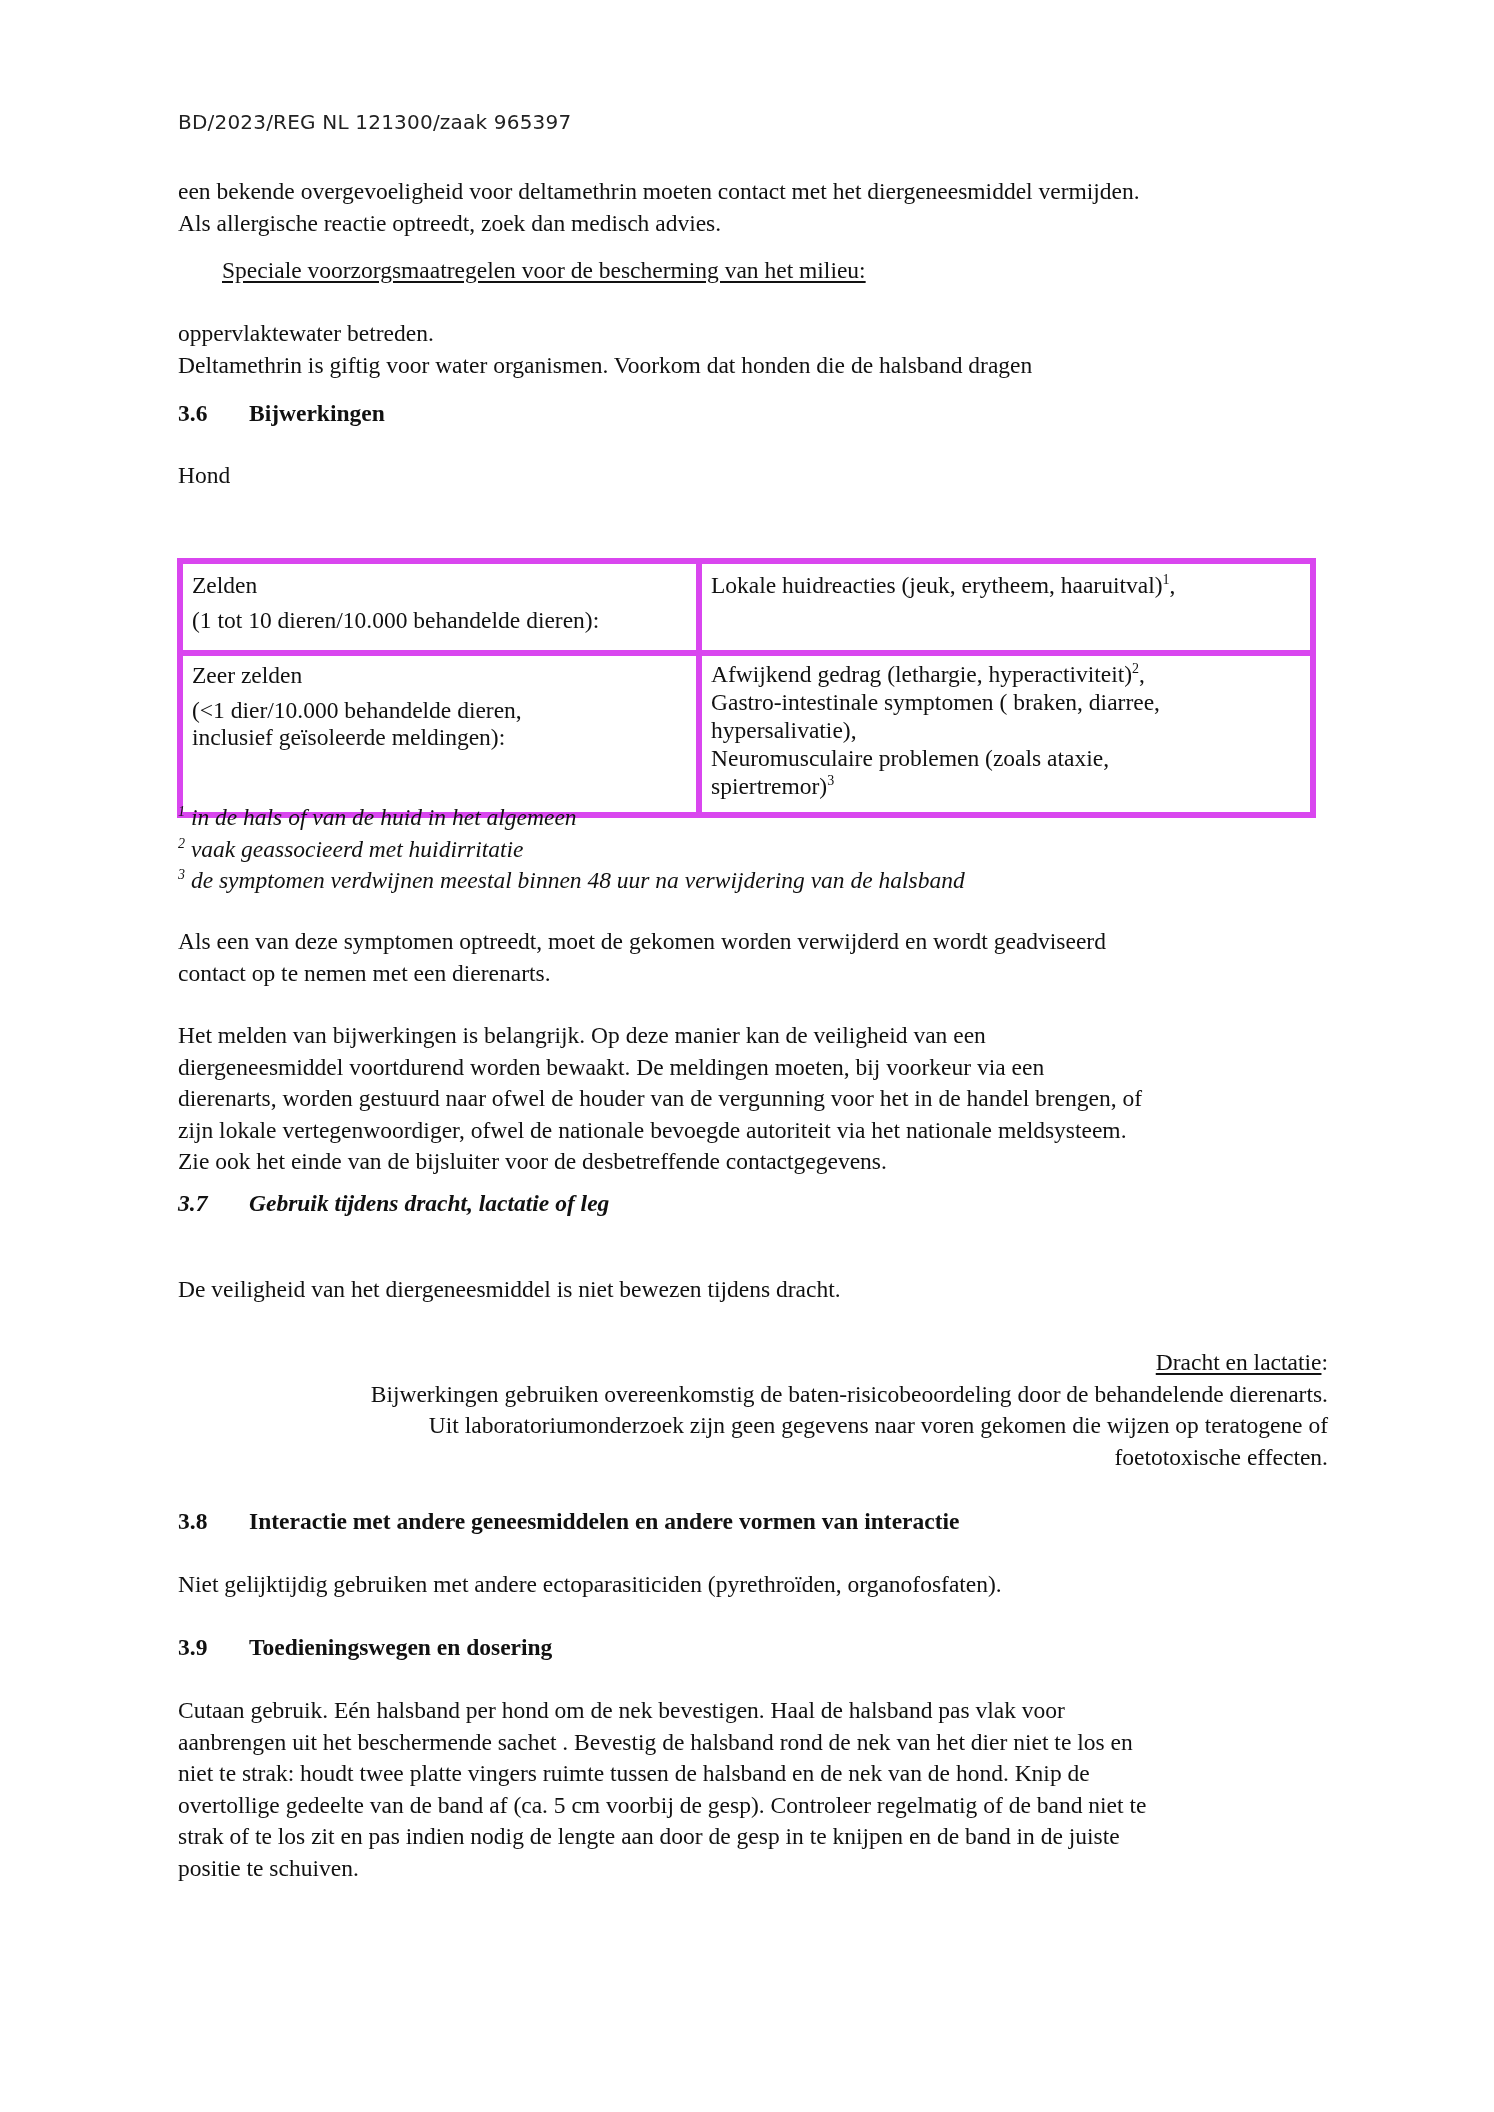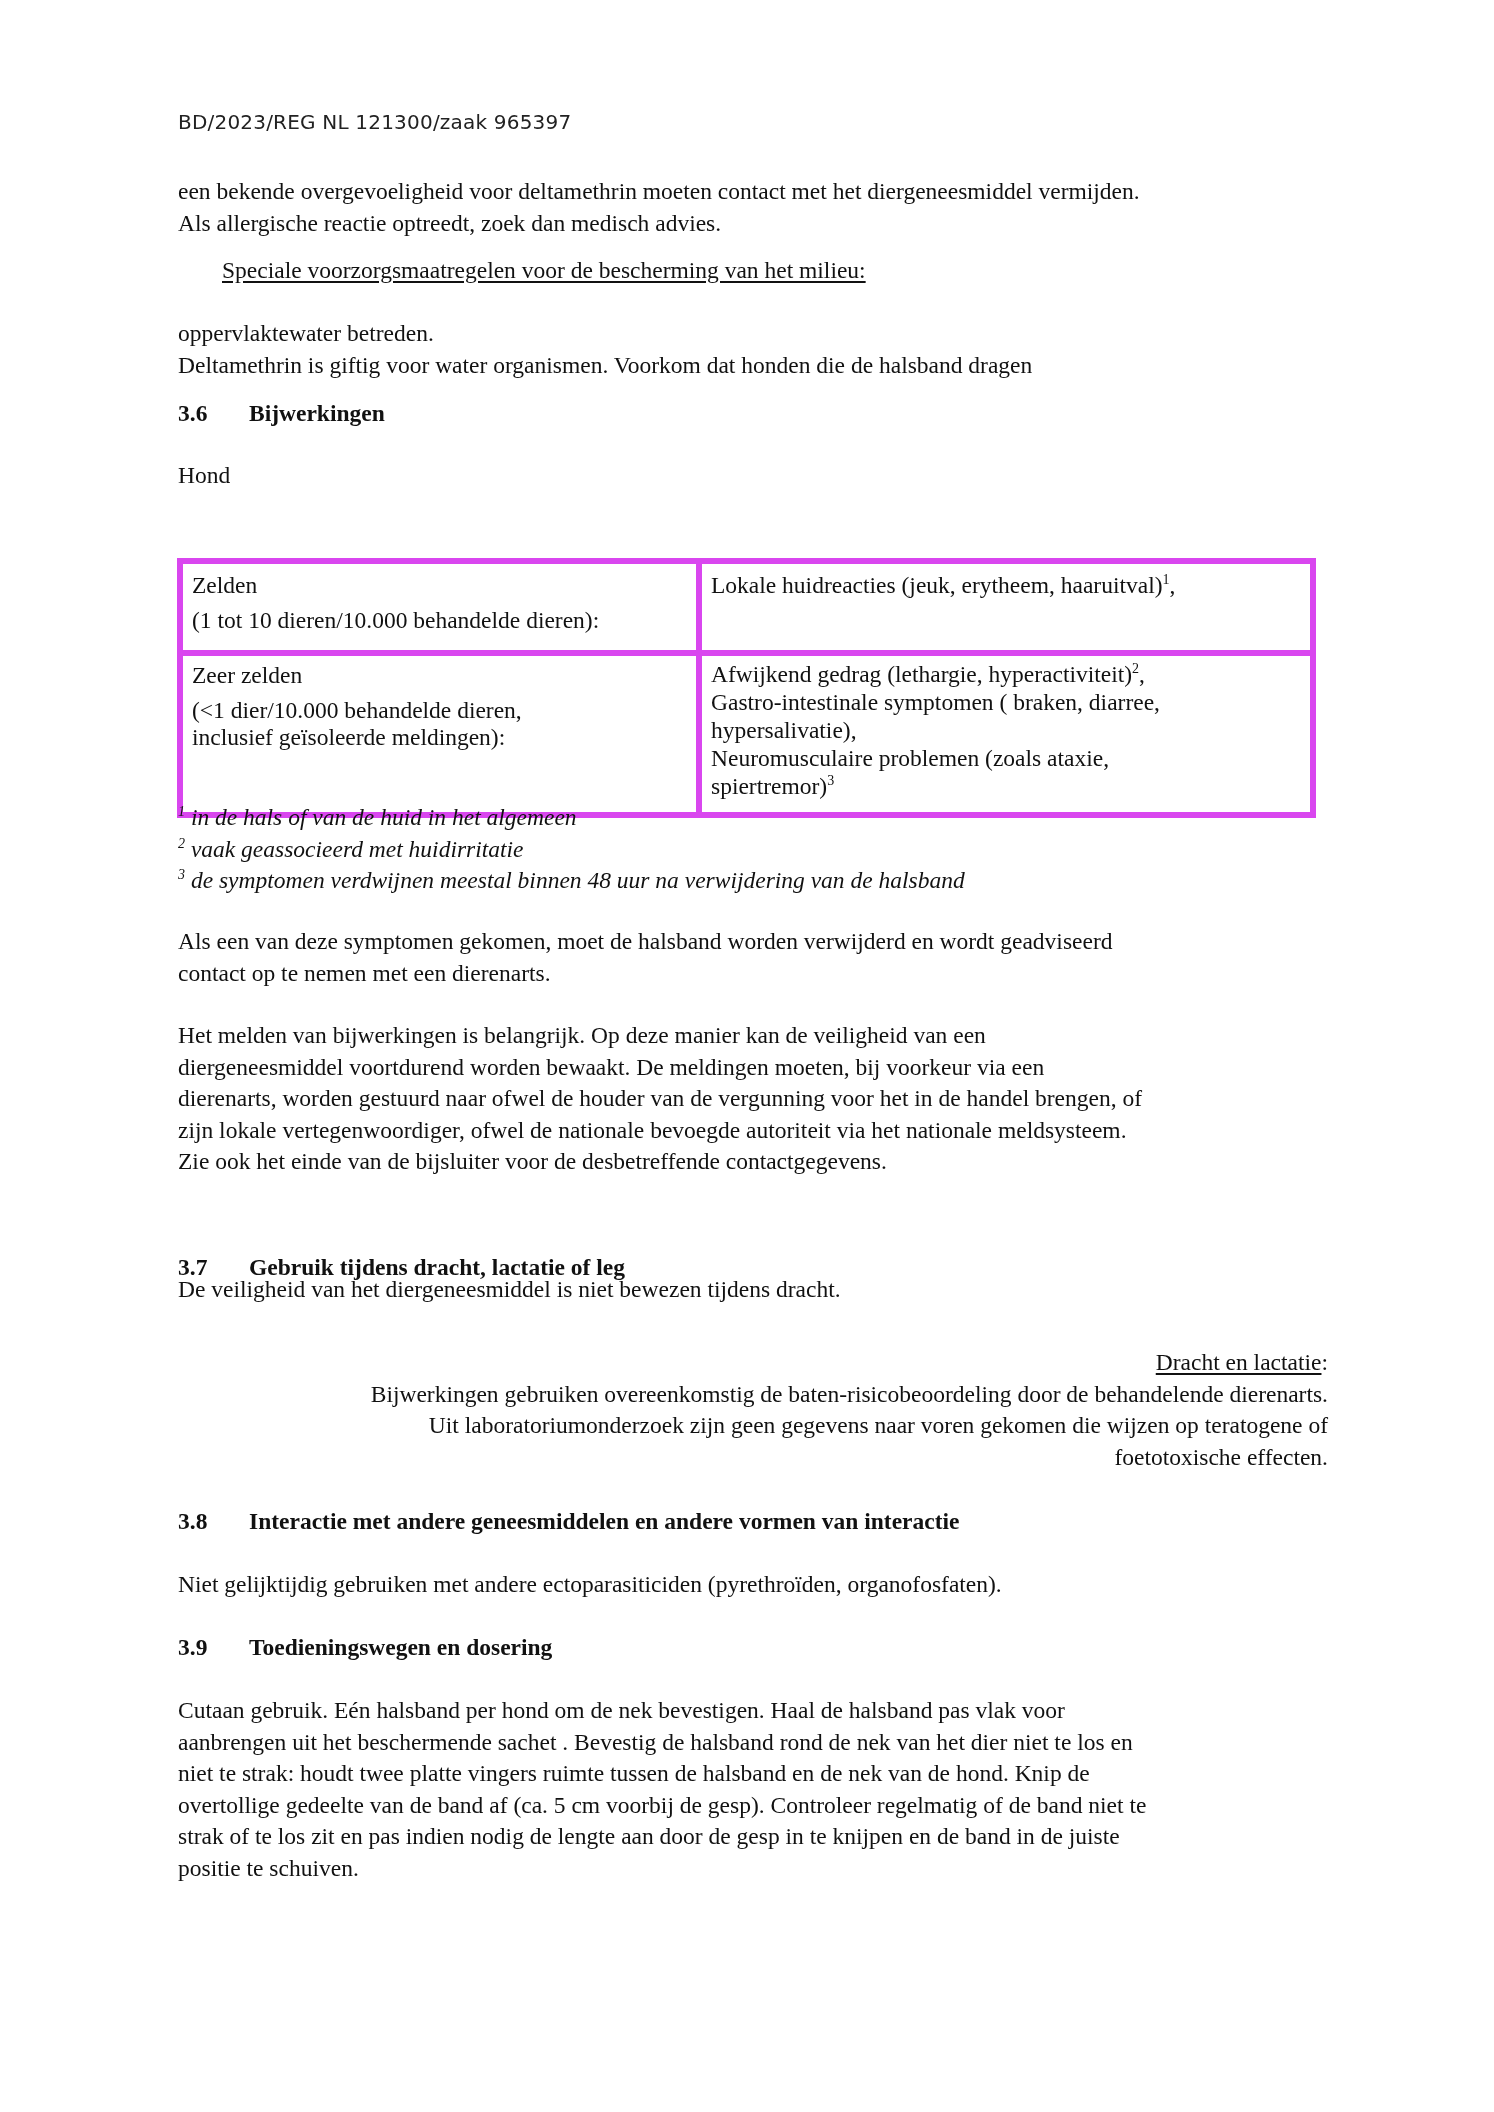--- a/index.html
+++ b/index.html
@@ -76,33 +76,33 @@
   </tbody>
     </table>
 
   <div class="block serif" style="top:802px;font-style:italic;">
     <span class="line"><sup>1</sup><span> in de hals of van de huid in het algemeen</span></span>
     <span class="line"><sup>2</sup><span> vaak geassocieerd met huidirritatie</span></span>
     <span class="line"><sup>3</sup><span> de symptomen verdwijnen meestal binnen 48 uur na verwijdering van de halsband</span></span>
   </div>
 
   <div class="block serif" style="top:926px;">
-    <span class="line">Als een van deze symptomen gekomen, moet de halsband worden verwijderd en wordt geadviseerd</span>
+    <span class="line">Als een van deze symptomen optreedt, moet de gekomen worden verwijderd en wordt geadviseerd</span>
     <span class="line">contact op te nemen met een dierenarts.</span>
   </div>
 
   <div class="block serif" style="top:1020px;">
     <span class="line">Het melden van bijwerkingen is belangrijk. Op deze manier kan de veiligheid van een</span>
     <span class="line">diergeneesmiddel voortdurend worden bewaakt. De meldingen moeten, bij voorkeur via een</span>
     <span class="line">dierenarts, worden gestuurd naar ofwel de houder van de vergunning voor het in de handel brengen, of</span>
     <span class="line">zijn lokale vertegenwoordiger, ofwel de nationale bevoegde autoriteit via het nationale meldsysteem.</span>
     <span class="line">Zie ook het einde van de bijsluiter voor de desbetreffende contactgegevens.</span>
   </div>
 
-  <div class="block serif h" style="top:1252px;">
+  <div class="block serif h" style="top:1188px;font-style:italic;">
     <span class="num">3.7</span><span>Gebruik tijdens dracht, lactatie of leg</span>
   </div>
   <div class="block serif" style="top:1274px;">
     <span class="line">De veiligheid van het diergeneesmiddel is niet bewezen tijdens dracht.</span>
   </div>
   <div class="block serif" style="top:1347px;text-align:right;">
     <span class="line"><span class="u">Dracht en lactatie</span><span>:</span></span>
     <span class="line">Bijwerkingen gebruiken overeenkomstig de baten-risicobeoordeling door de behandelende dierenarts.</span>
     <span class="line">Uit laboratoriumonderzoek zijn geen gegevens naar voren gekomen die wijzen op teratogene of</span>
     <span class="line">foetotoxische effecten.</span>

